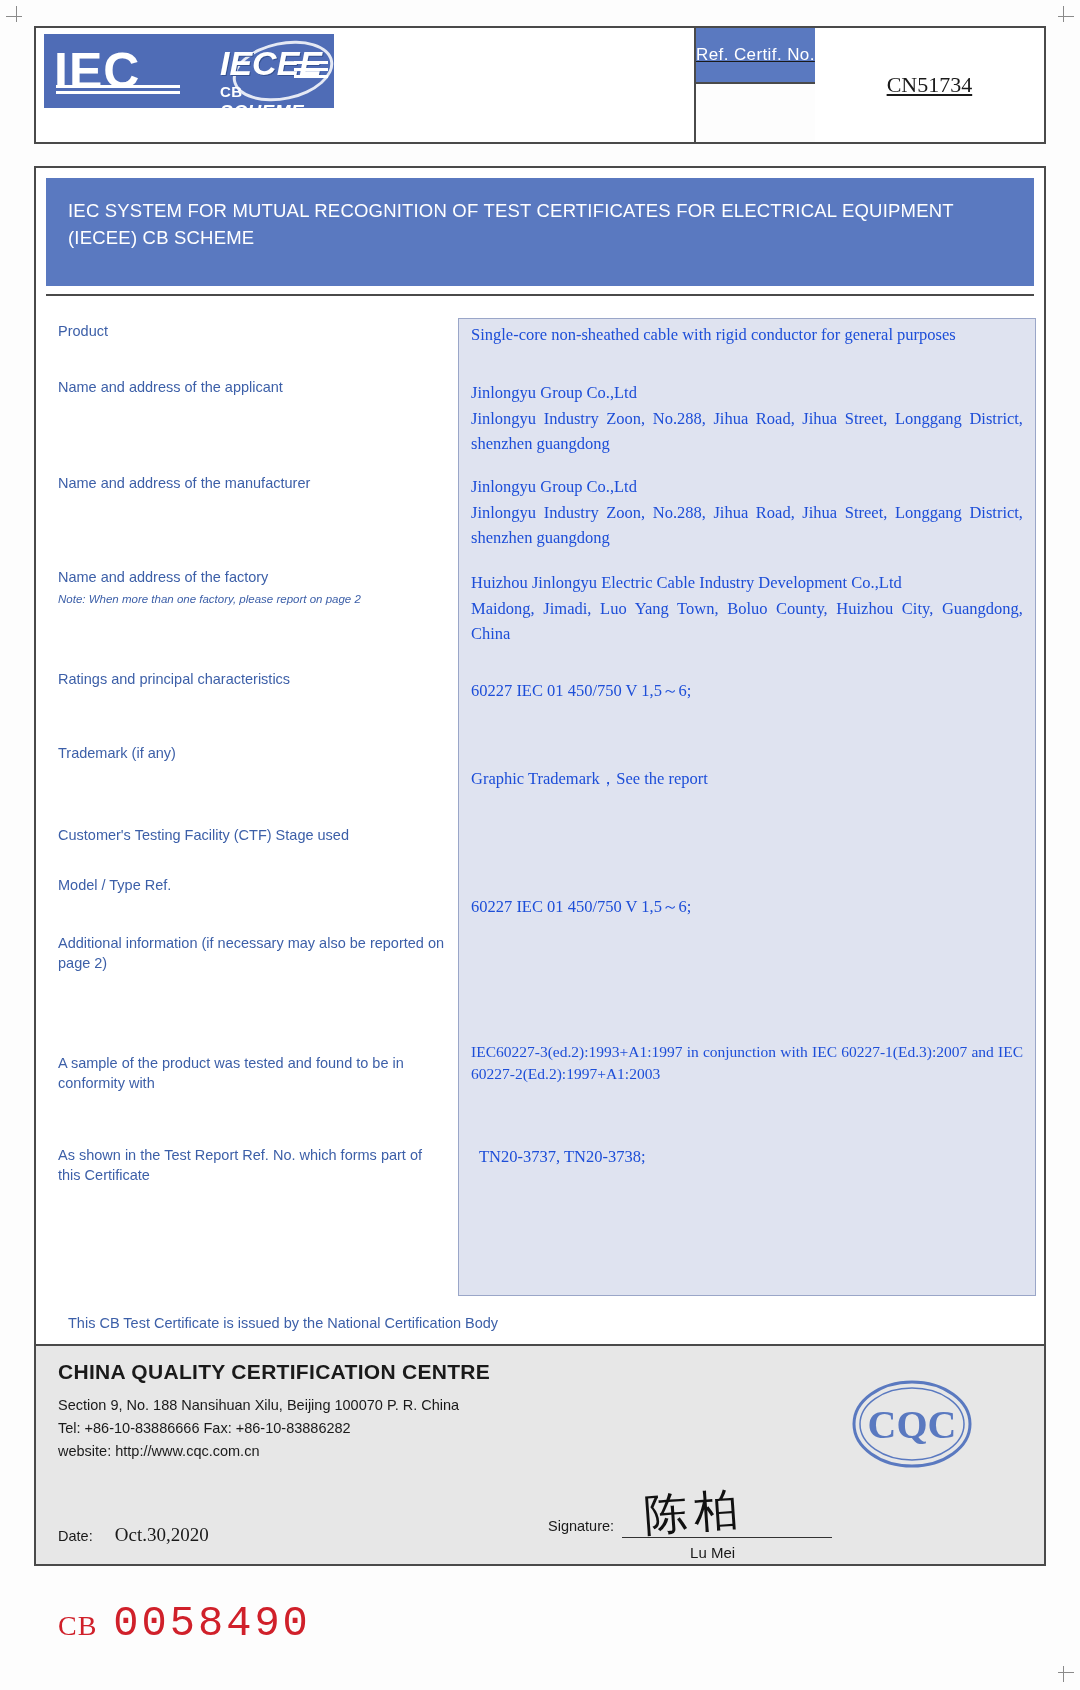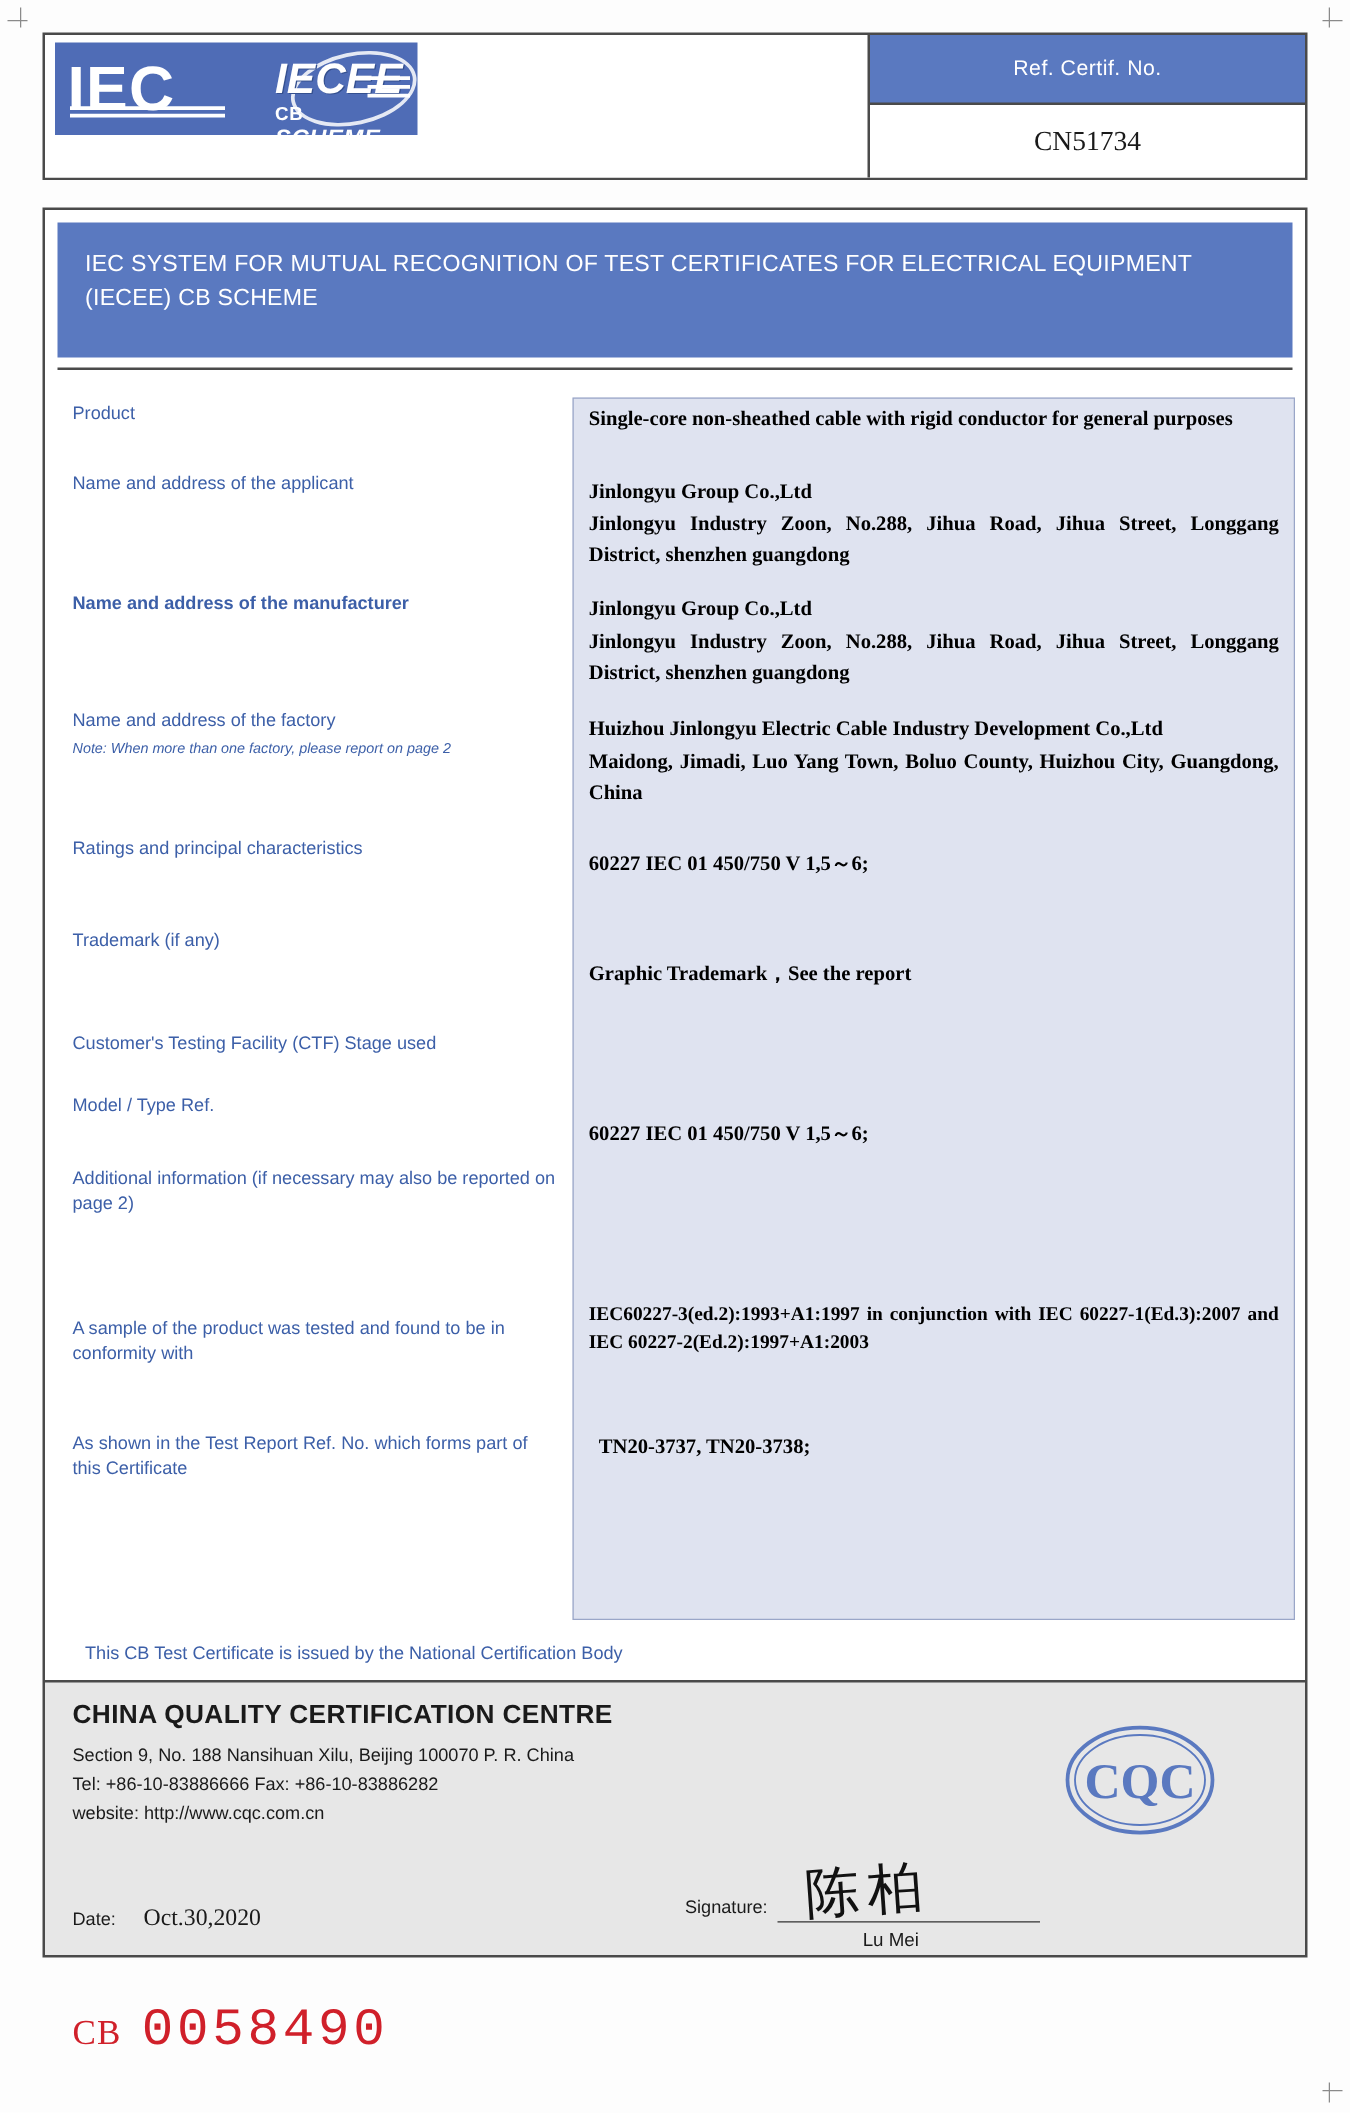--- a/index.html
+++ b/index.html
@@ -123,21 +123,22 @@
   .bars i {
     display: block;
     height: 3px;
     background: #ffffff;
     margin-bottom: 4px;
   }
 
   .ref-cell {
     flex: 1;
     display: flex;
-    flex-direction: column;
+    flex-direction: row;
+    text-decoration: underline;
   }
   .ref-title {
     height: 56px;
     background: #5a79c0;
     color: #ffffff;
     font-size: 17px;
     display: flex;
     align-items: center;
     justify-content: center;
     letter-spacing: 0.4px;
@@ -227,23 +228,22 @@
     border: 1px solid #9aa6c8;
     box-sizing: border-box;
   }
   .val {
     position: absolute;
     left: 12px;
     width: 552px;
     font-family: "Liberation Serif", serif;
     font-size: 16.5px;
     line-height: 1.5;
-    color: #000000;
+    color: #1d4ed8;
     text-align: justify;
-    font-weight: bold;
   }
   .val.small {
     font-size: 15.5px;
     line-height: 1.45;
   }
 
   .issued-by {
     position: absolute;
     left: 22px;
     bottom: 0;
@@ -392,21 +392,21 @@
 
     <div class="blue-banner">IEC SYSTEM FOR MUTUAL RECOGNITION OF TEST CERTIFICATES FOR ELECTRICAL EQUIPMENT (IECEE) CB SCHEME</div>
 
     <div class="rule"></div>
 
     <div class="content">
 
       <div class="labels">
         <div class="label" style="top:26px;">Product</div>
         <div class="label" style="top:82px;">Name and address of the applicant</div>
-        <div class="label" style="top:178px;font-weight:bold;">Name and address of the manufacturer</div>
+        <div class="label" style="top:178px;">Name and address of the manufacturer</div>
         <div class="label" style="top:272px;">
           <span>Name and address of the factory</span>
           <span class="note">Note: When more than one factory, please report on page 2</span>
         </div>
         <div class="label" style="top:374px;">Ratings and principal characteristics</div>
         <div class="label" style="top:448px;">Trademark (if any)</div>
         <div class="label" style="top:530px;">Customer's Testing Facility (CTF) Stage used</div>
         <div class="label" style="top:580px;">Model / Type Ref.</div>
         <div class="label" style="top:638px;">Additional information (if necessary may also be reported on page 2)</div>
         <div class="label" style="top:758px;">A sample of the product was tested and found to be in conformity with</div>

